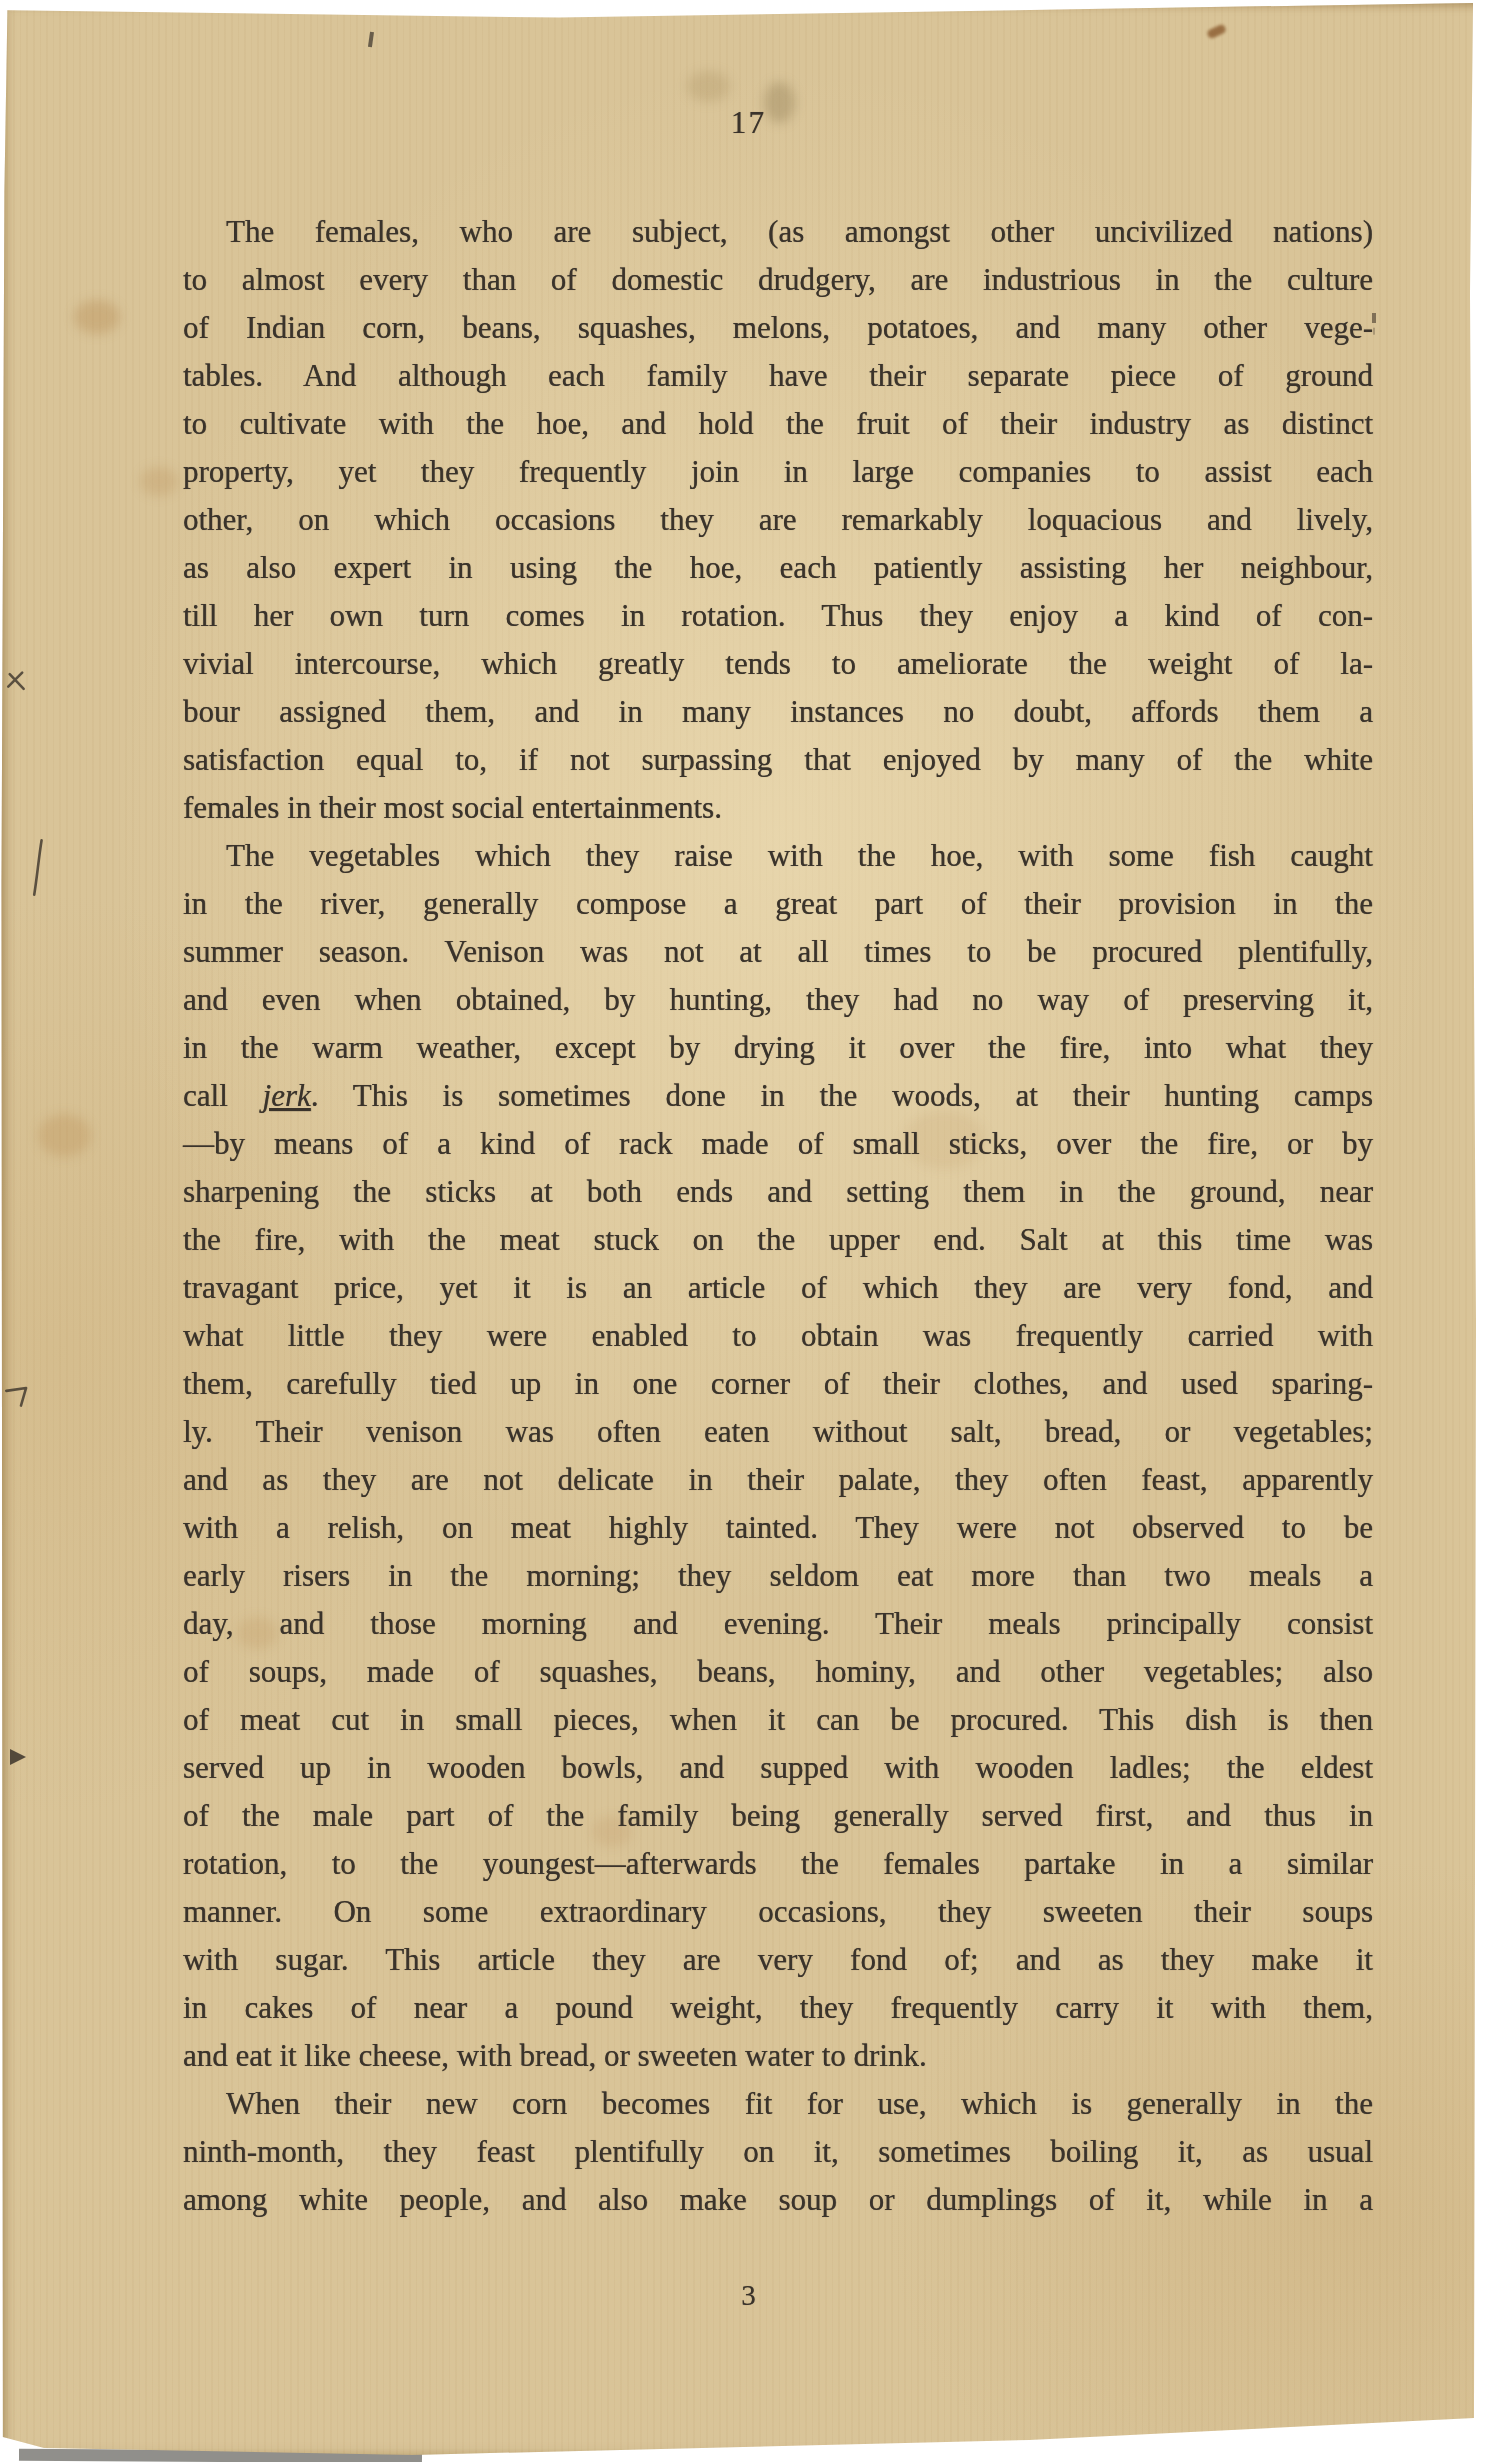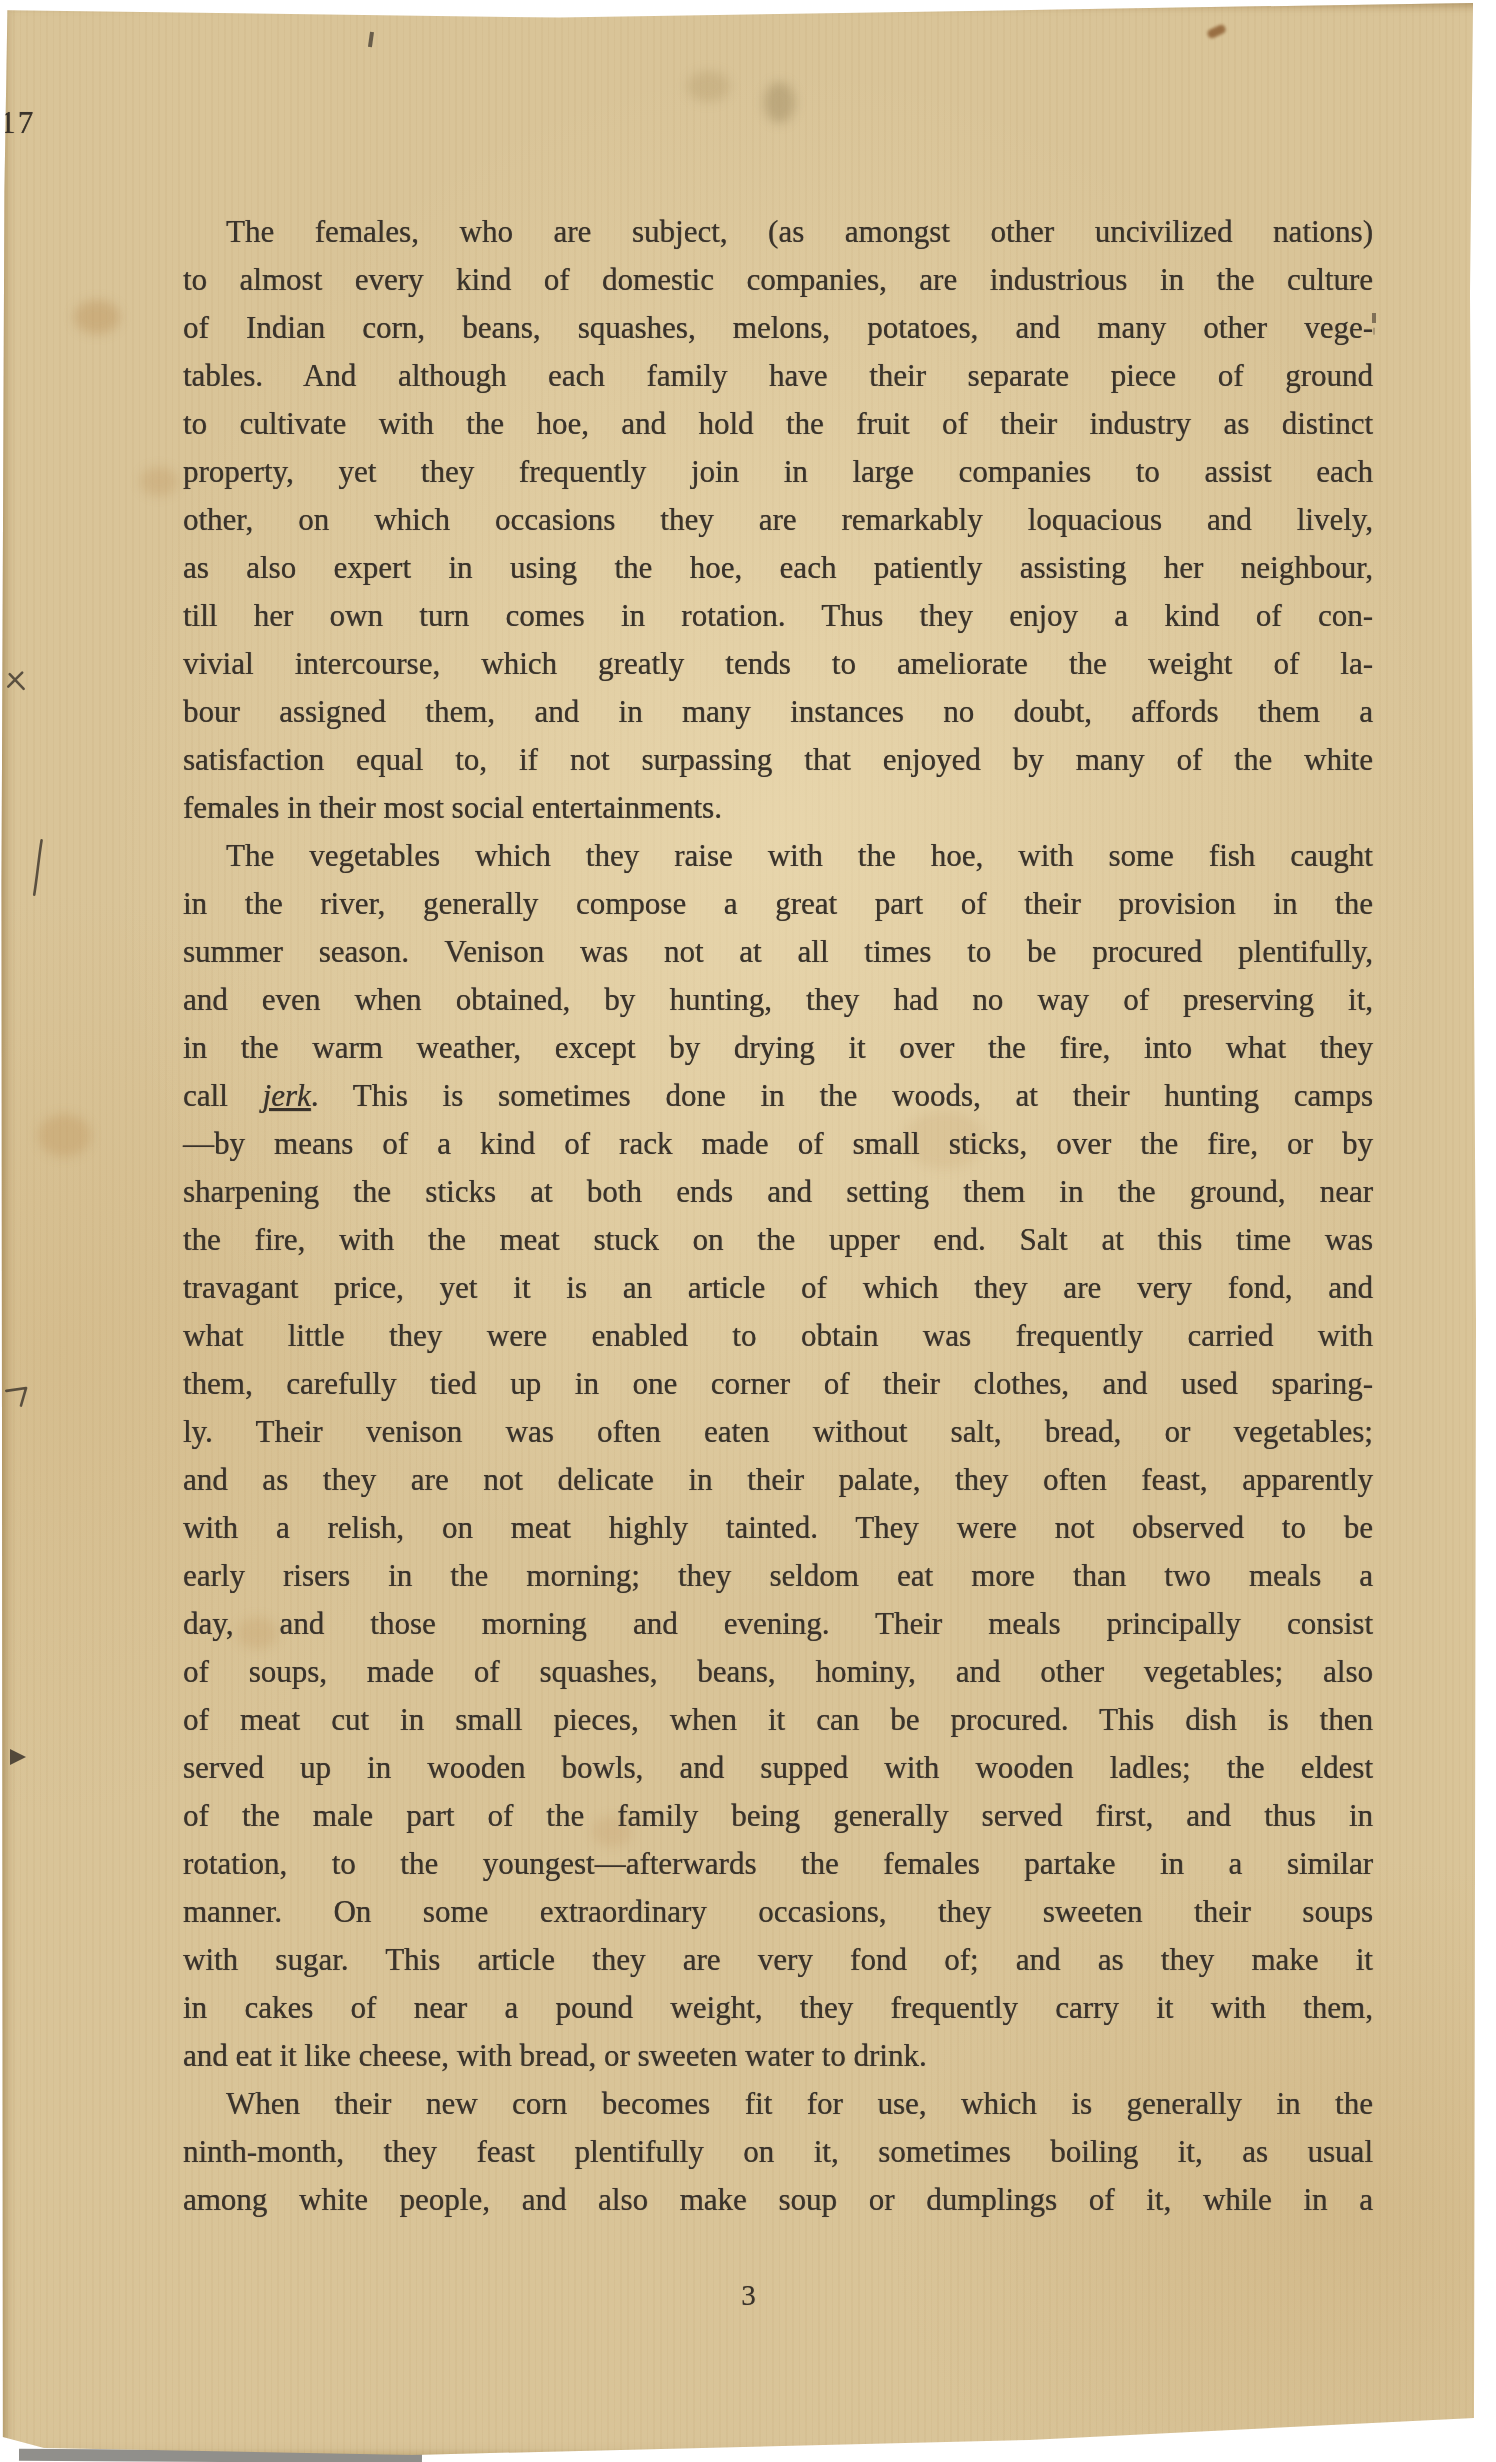--- a/index.html
+++ b/index.html
@@ -32,21 +32,21 @@
     clip-path: polygon(
       7.4px 10.3px, 559px 17.6px, 1103px 8.8px, 1473px 2.9px,
       1470px 294px, 1476px 1323px, 1474px 2418px,
       1029px 2440px, 412px 2455px, 44px 2448px,
       2.9px 2437px, 1.5px 882px, 4.4px 191px
     );
   }
   
   .page-number{
     position:absolute;left:0;right:0;top:107px;
-    text-align:left;
+    text-align:center;
     font-size:31px;line-height:1;letter-spacing:2.2px;
     color:var(--ink,#3a332b);
     text-shadow:0 0 0.7px rgba(58,51,43,.65), 0.4px 0.4px 0.6px rgba(58,51,43,.4);
   }
   .text-block{
     position:absolute;left:151px;top:208px;width:1222px;
     font-size:31px;color:var(--ink,#3a332b);
     text-shadow:0 0 0.7px rgba(58,51,43,.6), 0.4px 0.4px 0.6px rgba(58,51,43,.38);
   }
   .line{
@@ -123,21 +123,21 @@
         <path d="M3,8 L30,4 L23,28" stroke="#453c31" stroke-width="3.5" fill="none" stroke-linecap="round" stroke-linejoin="round"></path>
       </svg>
     </div>
     <div class="mark m4"></div>
     <div class="mark m5"></div>
 
     <div class="page-number">17</div>
 
     <div class="text-block">
         <div class="line indent">The females, who are subject, (as amongst other uncivilized nations)</div>
-        <div class="line">to almost every kind of domestic companies, are industrious in the culture</div>
+        <div class="line">to almost every than of domestic drudgery, are industrious in the culture</div>
         <div class="line">of Indian corn, beans, squashes, melons, potatoes, and many other vege-</div>
         <div class="line">tables. And although each family have their separate piece of ground</div>
         <div class="line">to cultivate with the hoe, and hold the fruit of their industry as distinct</div>
         <div class="line">property, yet they frequently join in large companies to assist each</div>
         <div class="line">other, on which occasions they are remarkably loquacious and lively,</div>
         <div class="line">as also expert in using the hoe, each patiently assisting her neighbour,</div>
         <div class="line">till her own turn comes in rotation. Thus they enjoy a kind of con-</div>
         <div class="line">vivial intercourse, which greatly tends to ameliorate the weight of la-</div>
         <div class="line">bour assigned them, and in many instances no doubt, affords them a</div>
         <div class="line">satisfaction equal to, if not surpassing that enjoyed by many of the white</div>

